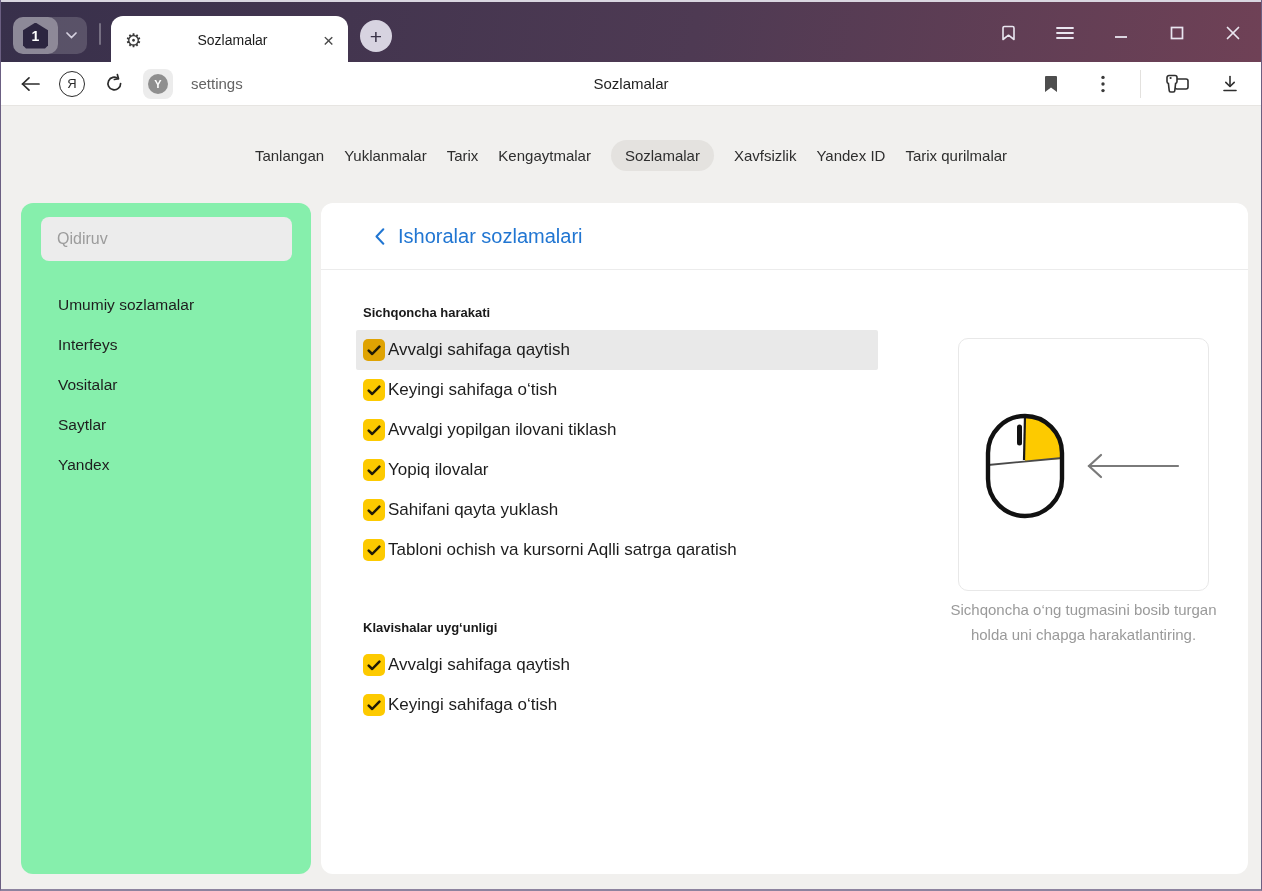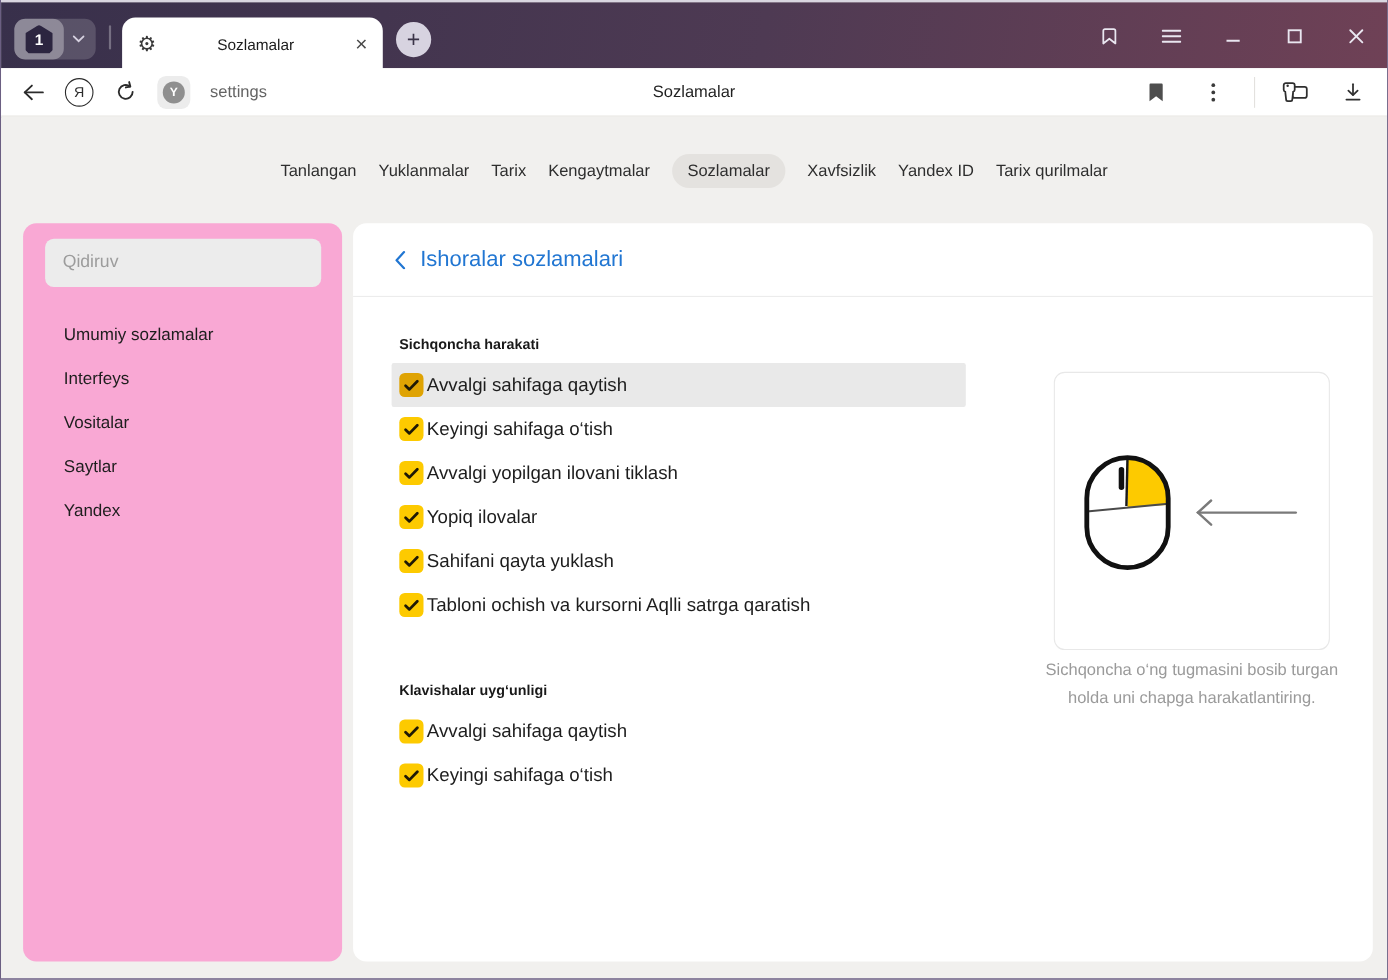--- a/index.html
+++ b/index.html
@@ -79,37 +79,37 @@
   .content{ position:absolute; left:0; top:107px; width:100%; height:784px; background:#f1f0ee; }
   .nav-tabs{
     position:absolute; left:0; top:33px; width:100%; display:flex; justify-content:center;
     align-items:center; gap:20px; font-size:15px; color:#2e2e2e;
   }
   .nav-tab{ padding:7px 0; cursor:default; white-space:nowrap; }
   .nav-tab.active{ background:#e4e2df; border-radius:17px; padding:7px 14px; }
   
   .sidebar{
     position:absolute; left:20px; top:96px; width:290px; height:671px;
-    background:#f9a8d4; border-radius:12px;
+    background:#86efac; border-radius:12px;
   }
   .search-box{
     margin:14px 19px 0 20px; width:251px; height:44px; background:#ececec; border-radius:8px;
     border:none; outline:none; padding:0 16px; font-size:16px; color:#333;
     font-family:"Liberation Sans", sans-serif;
   }
   .search-box::placeholder{ color:#9c9c9c; }
   .side-list{ margin-top:24px; }
   .side-item{ height:40px; display:flex; align-items:center; padding-left:37px; font-size:15.5px; color:#1e1e1e; cursor:default; }
   
   .main{
     position:absolute; left:320px; top:96px; width:927px; height:671px;
     background:#ffffff; border-radius:12px;
   }
   .main-header{
-    height:67px; display:flex; align-items:center; padding-left:38px;
+    height:67px; display:flex; align-items:center; padding-left:54px;
     border-bottom:1px solid #ececec;
   }
   .back-chevron{ display:flex; margin-right:13px; }
   .main-header-title{ font-size:20px; color:#2176d2; }
   .settings-col{ position:absolute; left:35px; top:102px; width:522px; }
   .section-title{ font-size:13px; font-weight:bold; color:#191919; padding-left:7px; margin-bottom:10px; }
   .opt-row{ height:40px; display:flex; align-items:center; padding-left:7px; border-radius:2px; }
   .opt-row.highlighted{ background:#e9e9e9; }
   .checkbox{
     width:22px; height:22px; border-radius:5px; background:#fdca00;

